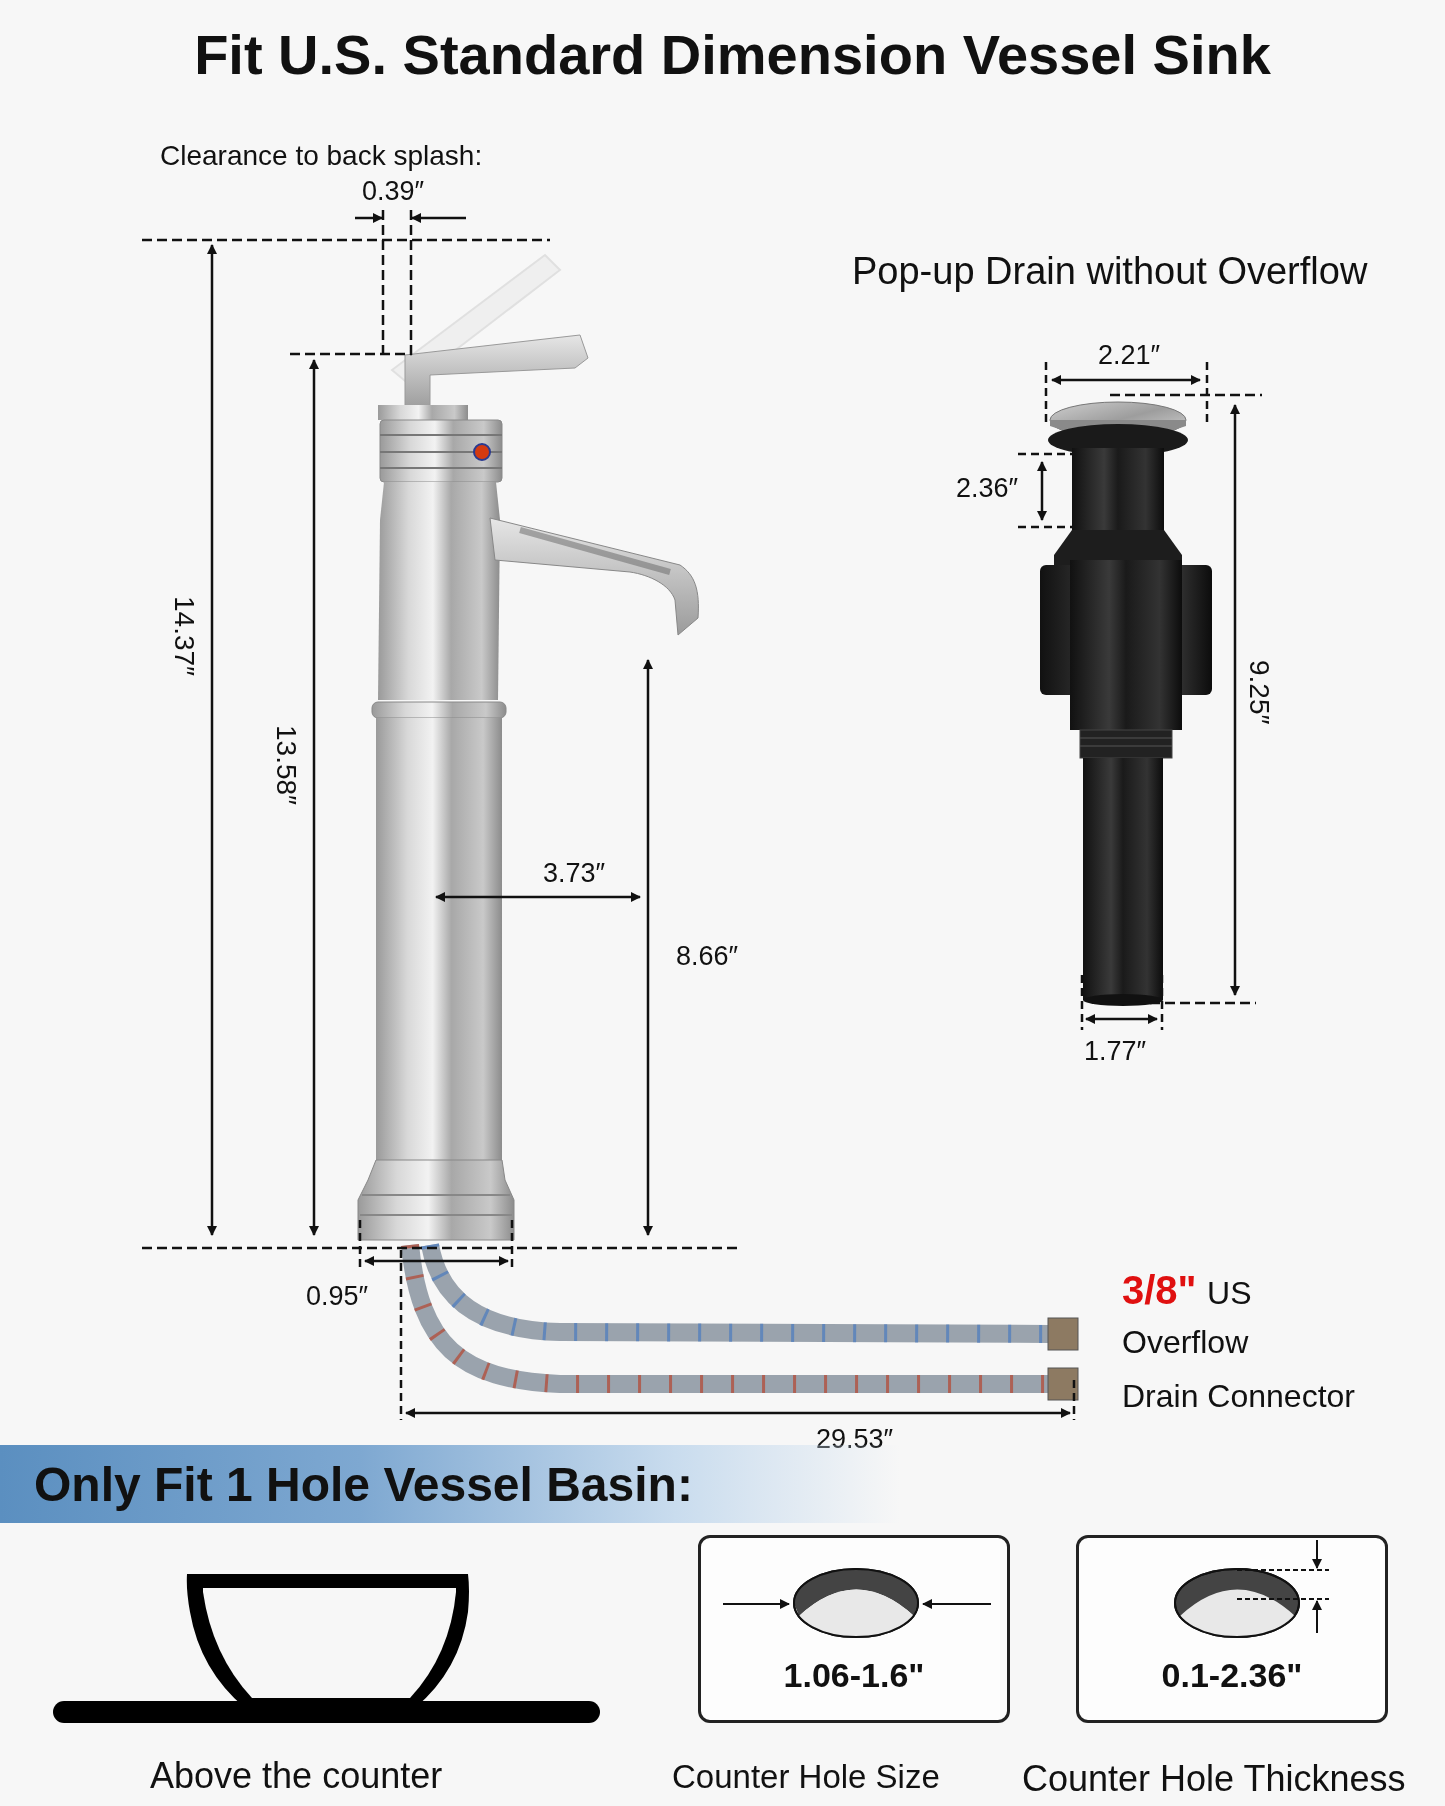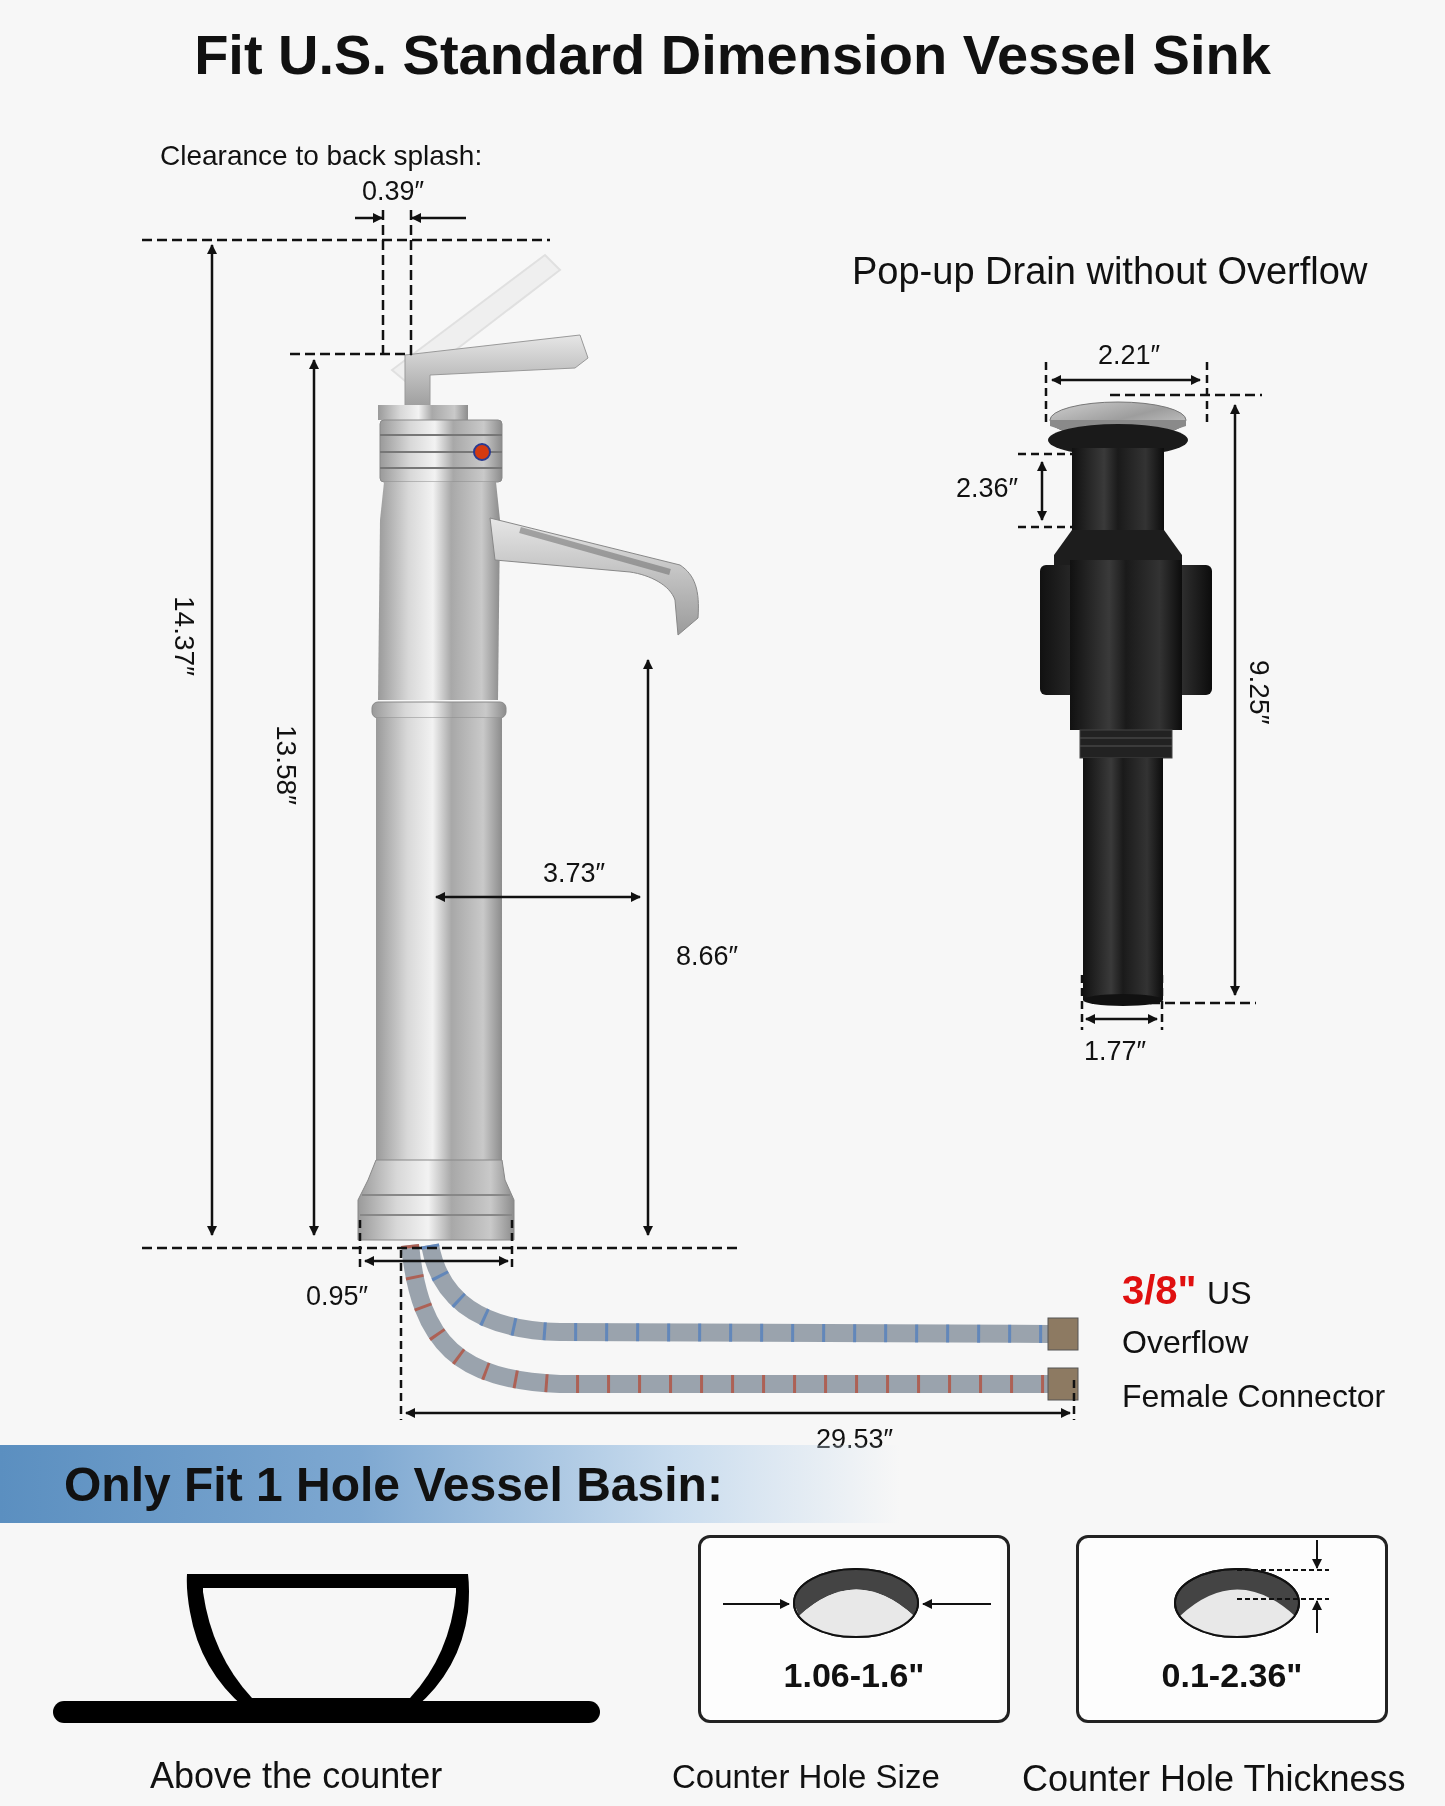--- a/index.html
+++ b/index.html
@@ -15,21 +15,21 @@
   }
   .lbl { font-size:28px; white-space:nowrap; }
   .lbl-sm { font-size:27px; white-space:nowrap; }
   .rot { transform-origin:left top; transform:rotate(90deg); }
   .red { color:#e01010; font-weight:bold; font-size:40px; }
   .banner {
     left:0; top:1445px; width:900px; height:78px;
     background:linear-gradient(90deg,#5b8fc0 0%,#7ea8d1 40%,#c9dcee 75%,rgba(247,247,247,0) 100%);
   }
   .banner-text {
-    left:34px; top:1457px; font-size:48px; font-weight:bold;margin-left:30px;
+    left:34px; top:1457px; font-size:48px; font-weight:bold;
   }
   .box {
     border:3px solid #222; border-radius:12px; background:#fdfdfd;
     width:306px; height:182px;
   }
   .box-val { font-size:34px; font-weight:bold; width:100%; text-align:center; position:absolute; top:118px; }
   .caption { font-size:36px; white-space:nowrap; }
   svg { position:absolute; overflow:visible; }
 </style>
 </head>
@@ -178,21 +178,21 @@
 <div class="abs lbl-sm" style="left:543px;top:858px;">3.73″</div>
 <div class="abs lbl-sm" style="left:676px;top:928px;margin-top:13px;">8.66″</div>
 <div class="abs lbl-sm" style="left:306px;top:1281px;">0.95″</div>
 <div class="abs lbl-sm" style="left:816px;top:1424px;">29.53″</div>
 
 <div class="abs" style="left:1122px;top:1268px;white-space:nowrap;">
   <span class="red">3/8"</span>
   <span style="font-size:32px;margin-left:6px;">US</span>
 </div>
 <div class="abs lbl" style="left:1122px;top:1324px;font-size:32px;">Overflow</div>
-<div class="abs lbl" style="left:1122px;top:1378px;font-size:32px;">Female Connector</div>
+<div class="abs lbl" style="left:1122px;top:1378px;font-size:32px;">Drain Connector</div>
 
 <div class="abs lbl" style="left:852px;top:250px;font-size:38px;">Pop-up Drain without Overflow</div>
 <div class="abs lbl-sm" style="left:1098px;top:340px;">2.21″</div>
 <div class="abs lbl-sm" style="left:944px;top:473px;margin-left:12px;">2.36″</div>
 <div class="abs lbl rot" style="left:1275px;top:660px;">9.25″</div>
 <div class="abs lbl-sm" style="left:1084px;top:1036px;">1.77″</div>
 
 <div class="abs banner"></div>
 <div class="abs banner-text">Only Fit 1 Hole Vessel Basin:</div>
 

